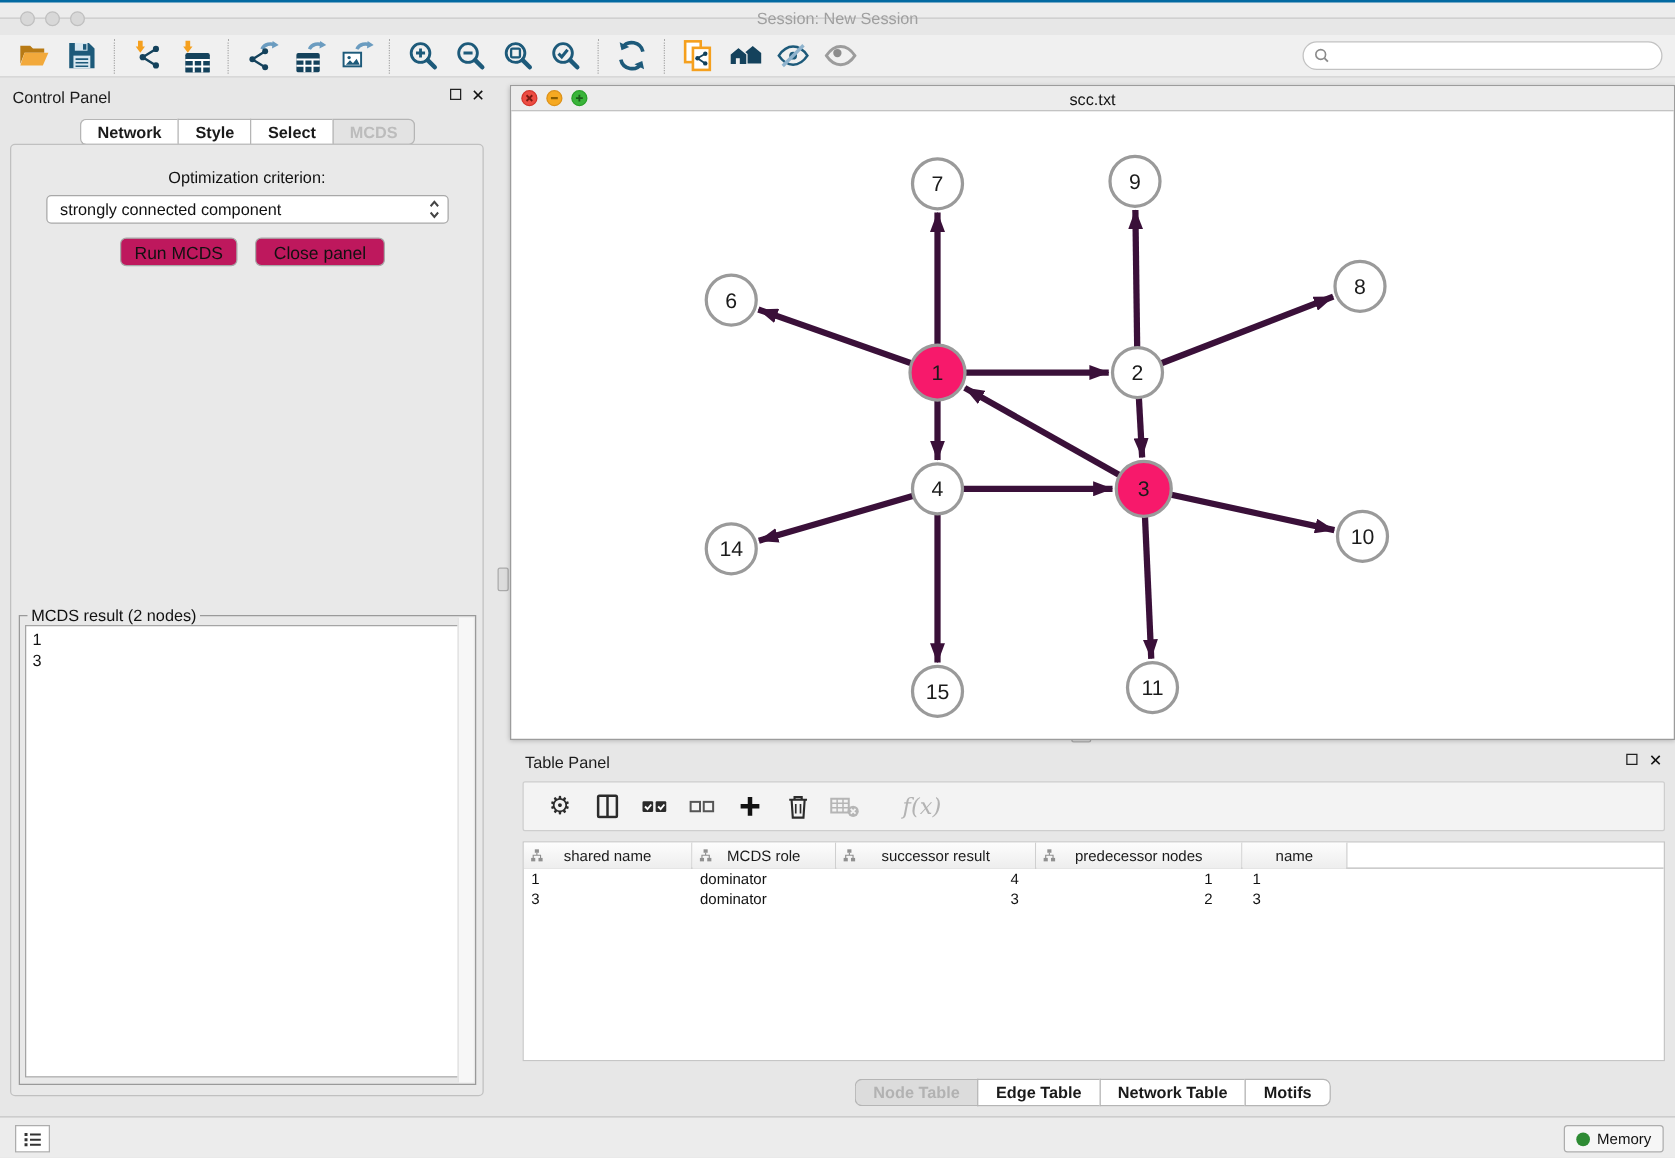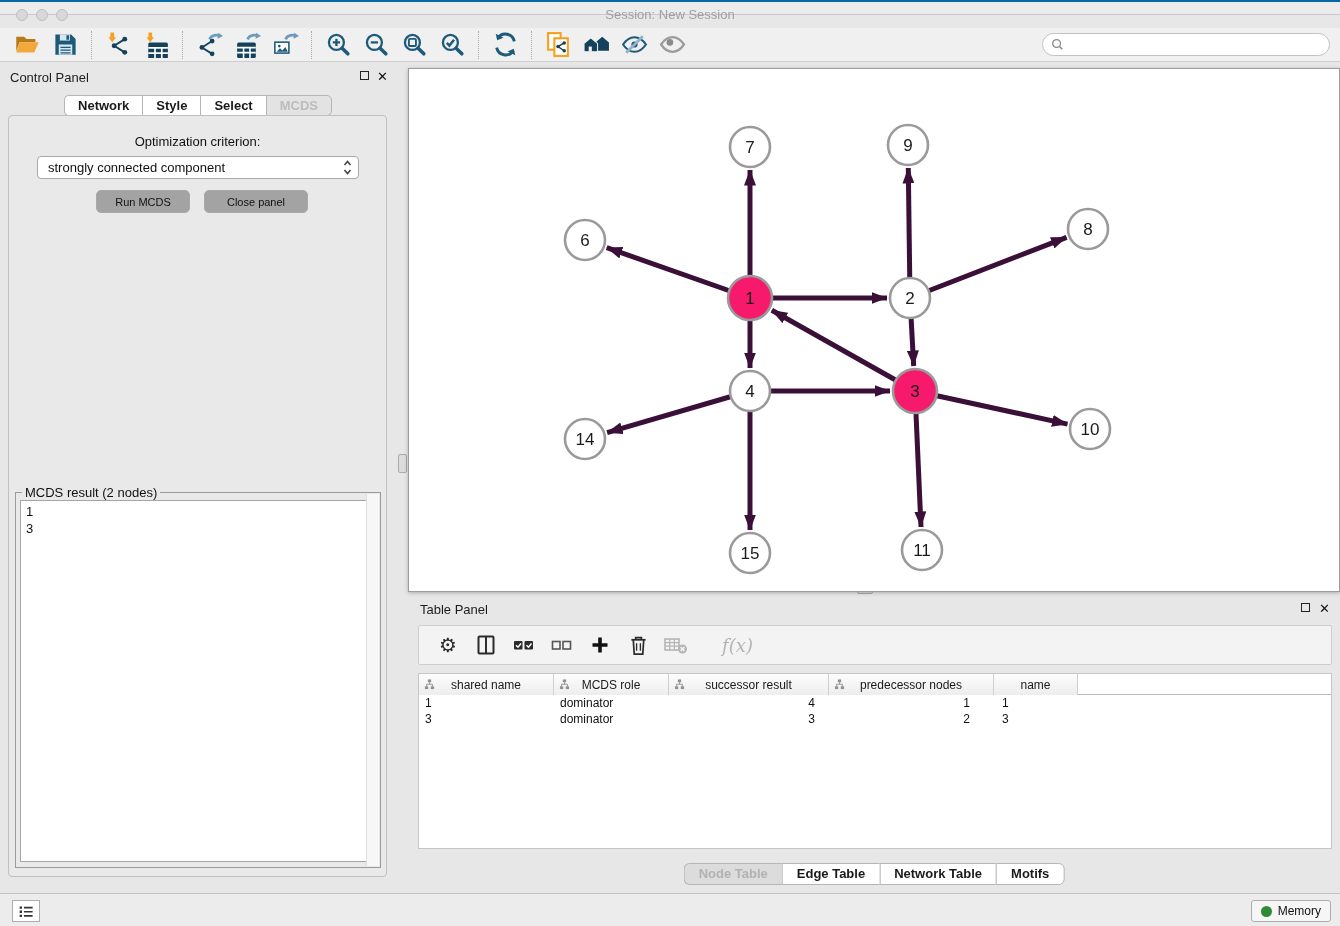--- a/index.html
+++ b/index.html
@@ -36,22 +36,22 @@
   .ctab:first-child{border-radius:5px 0 0 5px;}
   .ctab:last-child{border-right:1px solid #b5b5b5;border-radius:0 5px 5px 0;}
   .ctab.active{background:#e3e3e3;color:#bcbcbc;}
   .cp-body{position:absolute;left:8px;top:53px;width:379px;height:762px;background:#e9e9e9;
     border:1px solid #c0c0c0;border-radius:4px;}
   .opt-label{position:absolute;left:0;right:0;top:18px;text-align:center;font-size:13px;color:#111;}
   .dropdown{position:absolute;left:28px;top:40px;width:322px;height:23px;background:#fff;
     border:1px solid #a8a8a8;border-radius:4px;display:flex;align-items:center;
     padding:0 6px 0 10px;font-size:13px;color:#111;}
   .dropdown .dd-label{flex:1;}
-  .btn{position:absolute;height:23px;background:#a3a3a3;border:1px solid #a8a8a8;border-radius:5px;
-    font-size:11px;color:#111;font-family:inherit;text-align:center;padding:0;}
+  .btn{position:absolute;height:23px;background:#be185d;border:1px solid #a8a8a8;border-radius:5px;
+    font-size:14px;color:#111;font-family:inherit;text-align:center;padding:0;}
   .groupbox{position:absolute;left:6px;top:376px;width:366px;height:376px;border:1px solid #9a9a9a;}
   .gb-legend{position:absolute;top:-8px;left:6px;background:#e9e9e9;padding:0 3px;
     font-size:13px;color:#111;}
   .gb-text{position:absolute;left:4px;top:7px;right:4px;bottom:5px;background:#fff;
     border:1px solid #a5a5a5;font-size:13px;color:#111;padding:2px 5px;line-height:17px;}
   .gb-scroll{position:absolute;right:1px;top:1px;bottom:1px;width:13px;background:#f7f7f7;
     border-left:1px solid #dedede;}
 
   
   .vgrip{position:absolute;left:398px;top:454px;width:9px;height:19px;background:#dcdcdc;
@@ -297,20 +297,38 @@
         </div>
       <div class="gb-scroll"></div>
     </div>
   </div>
 </div>
 
 <div class="vgrip"></div>
 <div class="hgrip"></div>
 
 <div id="network-window">
+  <div class="nw-titlebar">
+    <span class="light red" style="left:8px">
+        <svg width="11" height="11" viewBox="0 0 12 12">
+          <path d="M3.5 3.5l5 5M8.5 3.5l-5 5" stroke="#7b1a12" stroke-width="1.6"></path>
+        </svg>
+      </span>
+    <span class="light yellow" style="left:28px">
+        <svg width="11" height="11" viewBox="0 0 12 12">
+          <path d="M3 6h6" stroke="#8a5d00" stroke-width="1.8"></path>
+        </svg>
+      </span>
+    <span class="light green" style="left:48px">
+        <svg width="11" height="11" viewBox="0 0 12 12">
+          <path d="M6 3v6M3 6h6" stroke="#1b5e1b" stroke-width="1.6"></path>
+        </svg>
+      </span>
+    <span class="nw-title">scc.txt</span>
+  </div>
   <div id="graph">
       <svg width="930" height="502">
         <defs>
           <marker id="arw" viewBox="0 0 16 12" refX="15.5" refY="6" markerWidth="16" markerHeight="12" orient="auto" markerUnits="userSpaceOnUse">
             <path d="M0 0L16 6L0 12z" fill="#3a1039"></path>
           </marker>
         </defs>
         <line x1="341" y1="208" x2="341.0" y2="80.0" stroke="#3a1039" stroke-width="5" marker-end="url(#arw)"></line>
         <line x1="341" y1="208" x2="197.7" y2="157.6" stroke="#3a1039" stroke-width="5" marker-end="url(#arw)"></line>
         <line x1="341" y1="208" x2="478.0" y2="208.0" stroke="#3a1039" stroke-width="5" marker-end="url(#arw)"></line>

